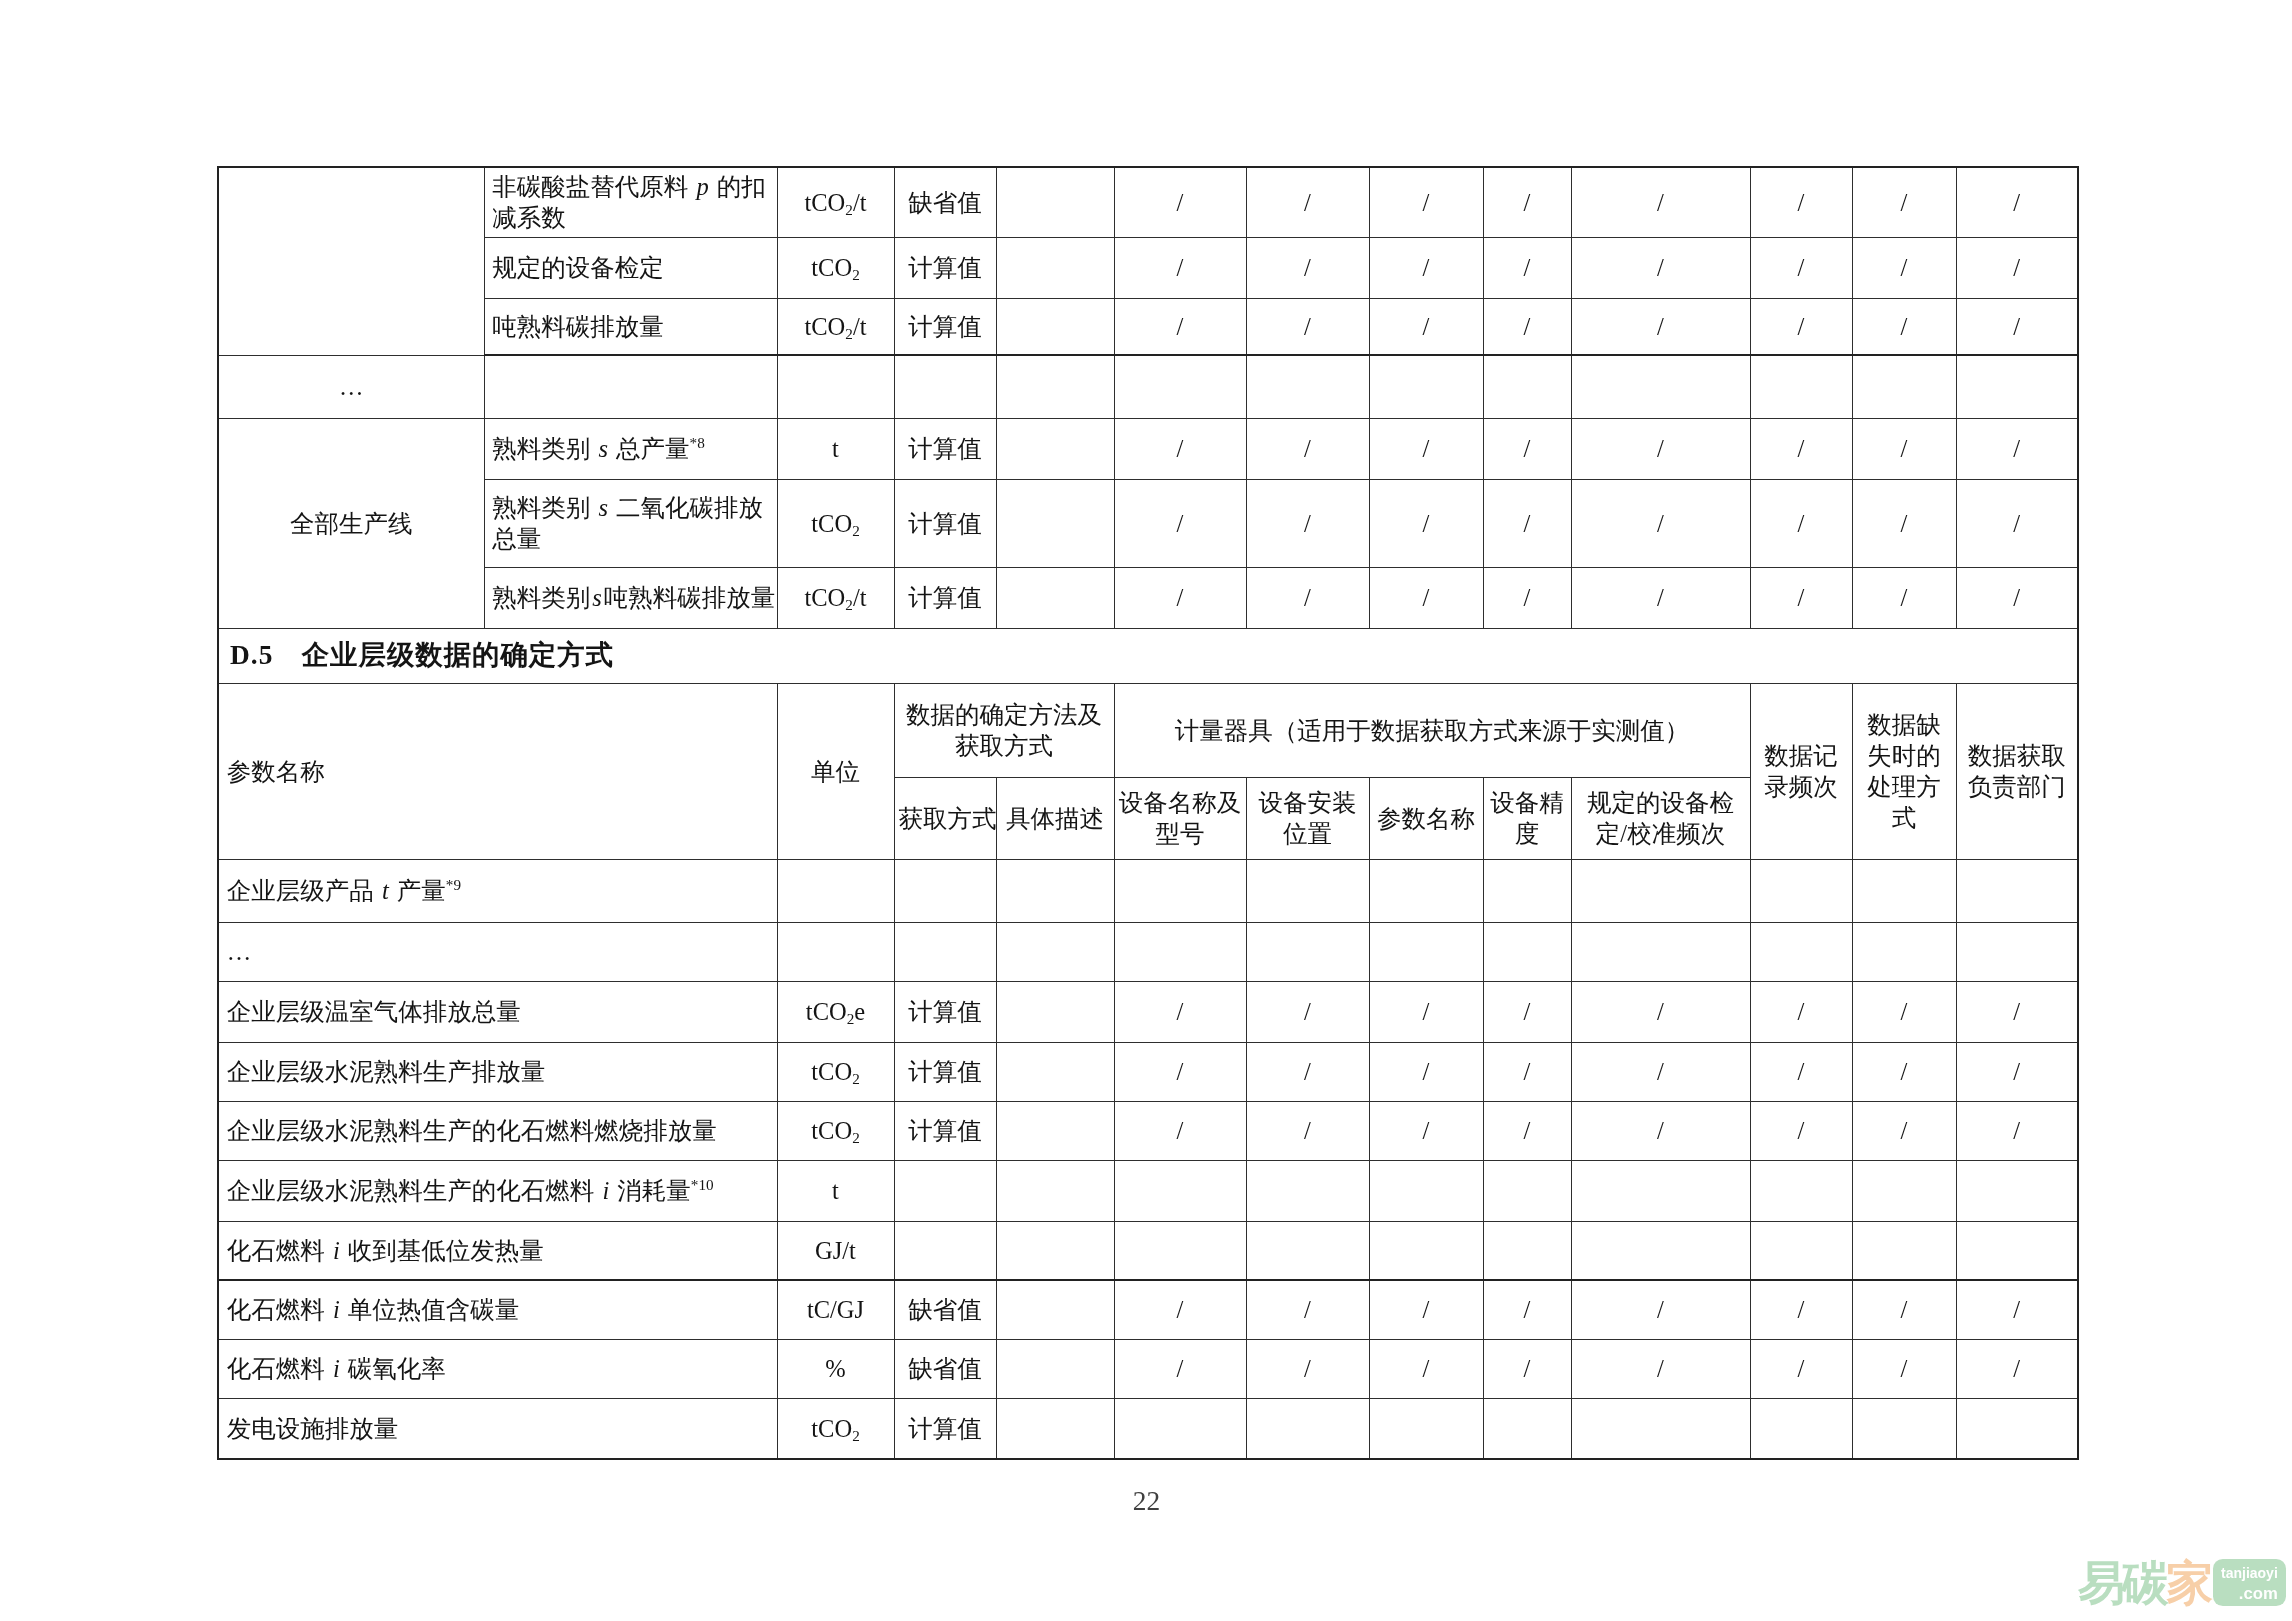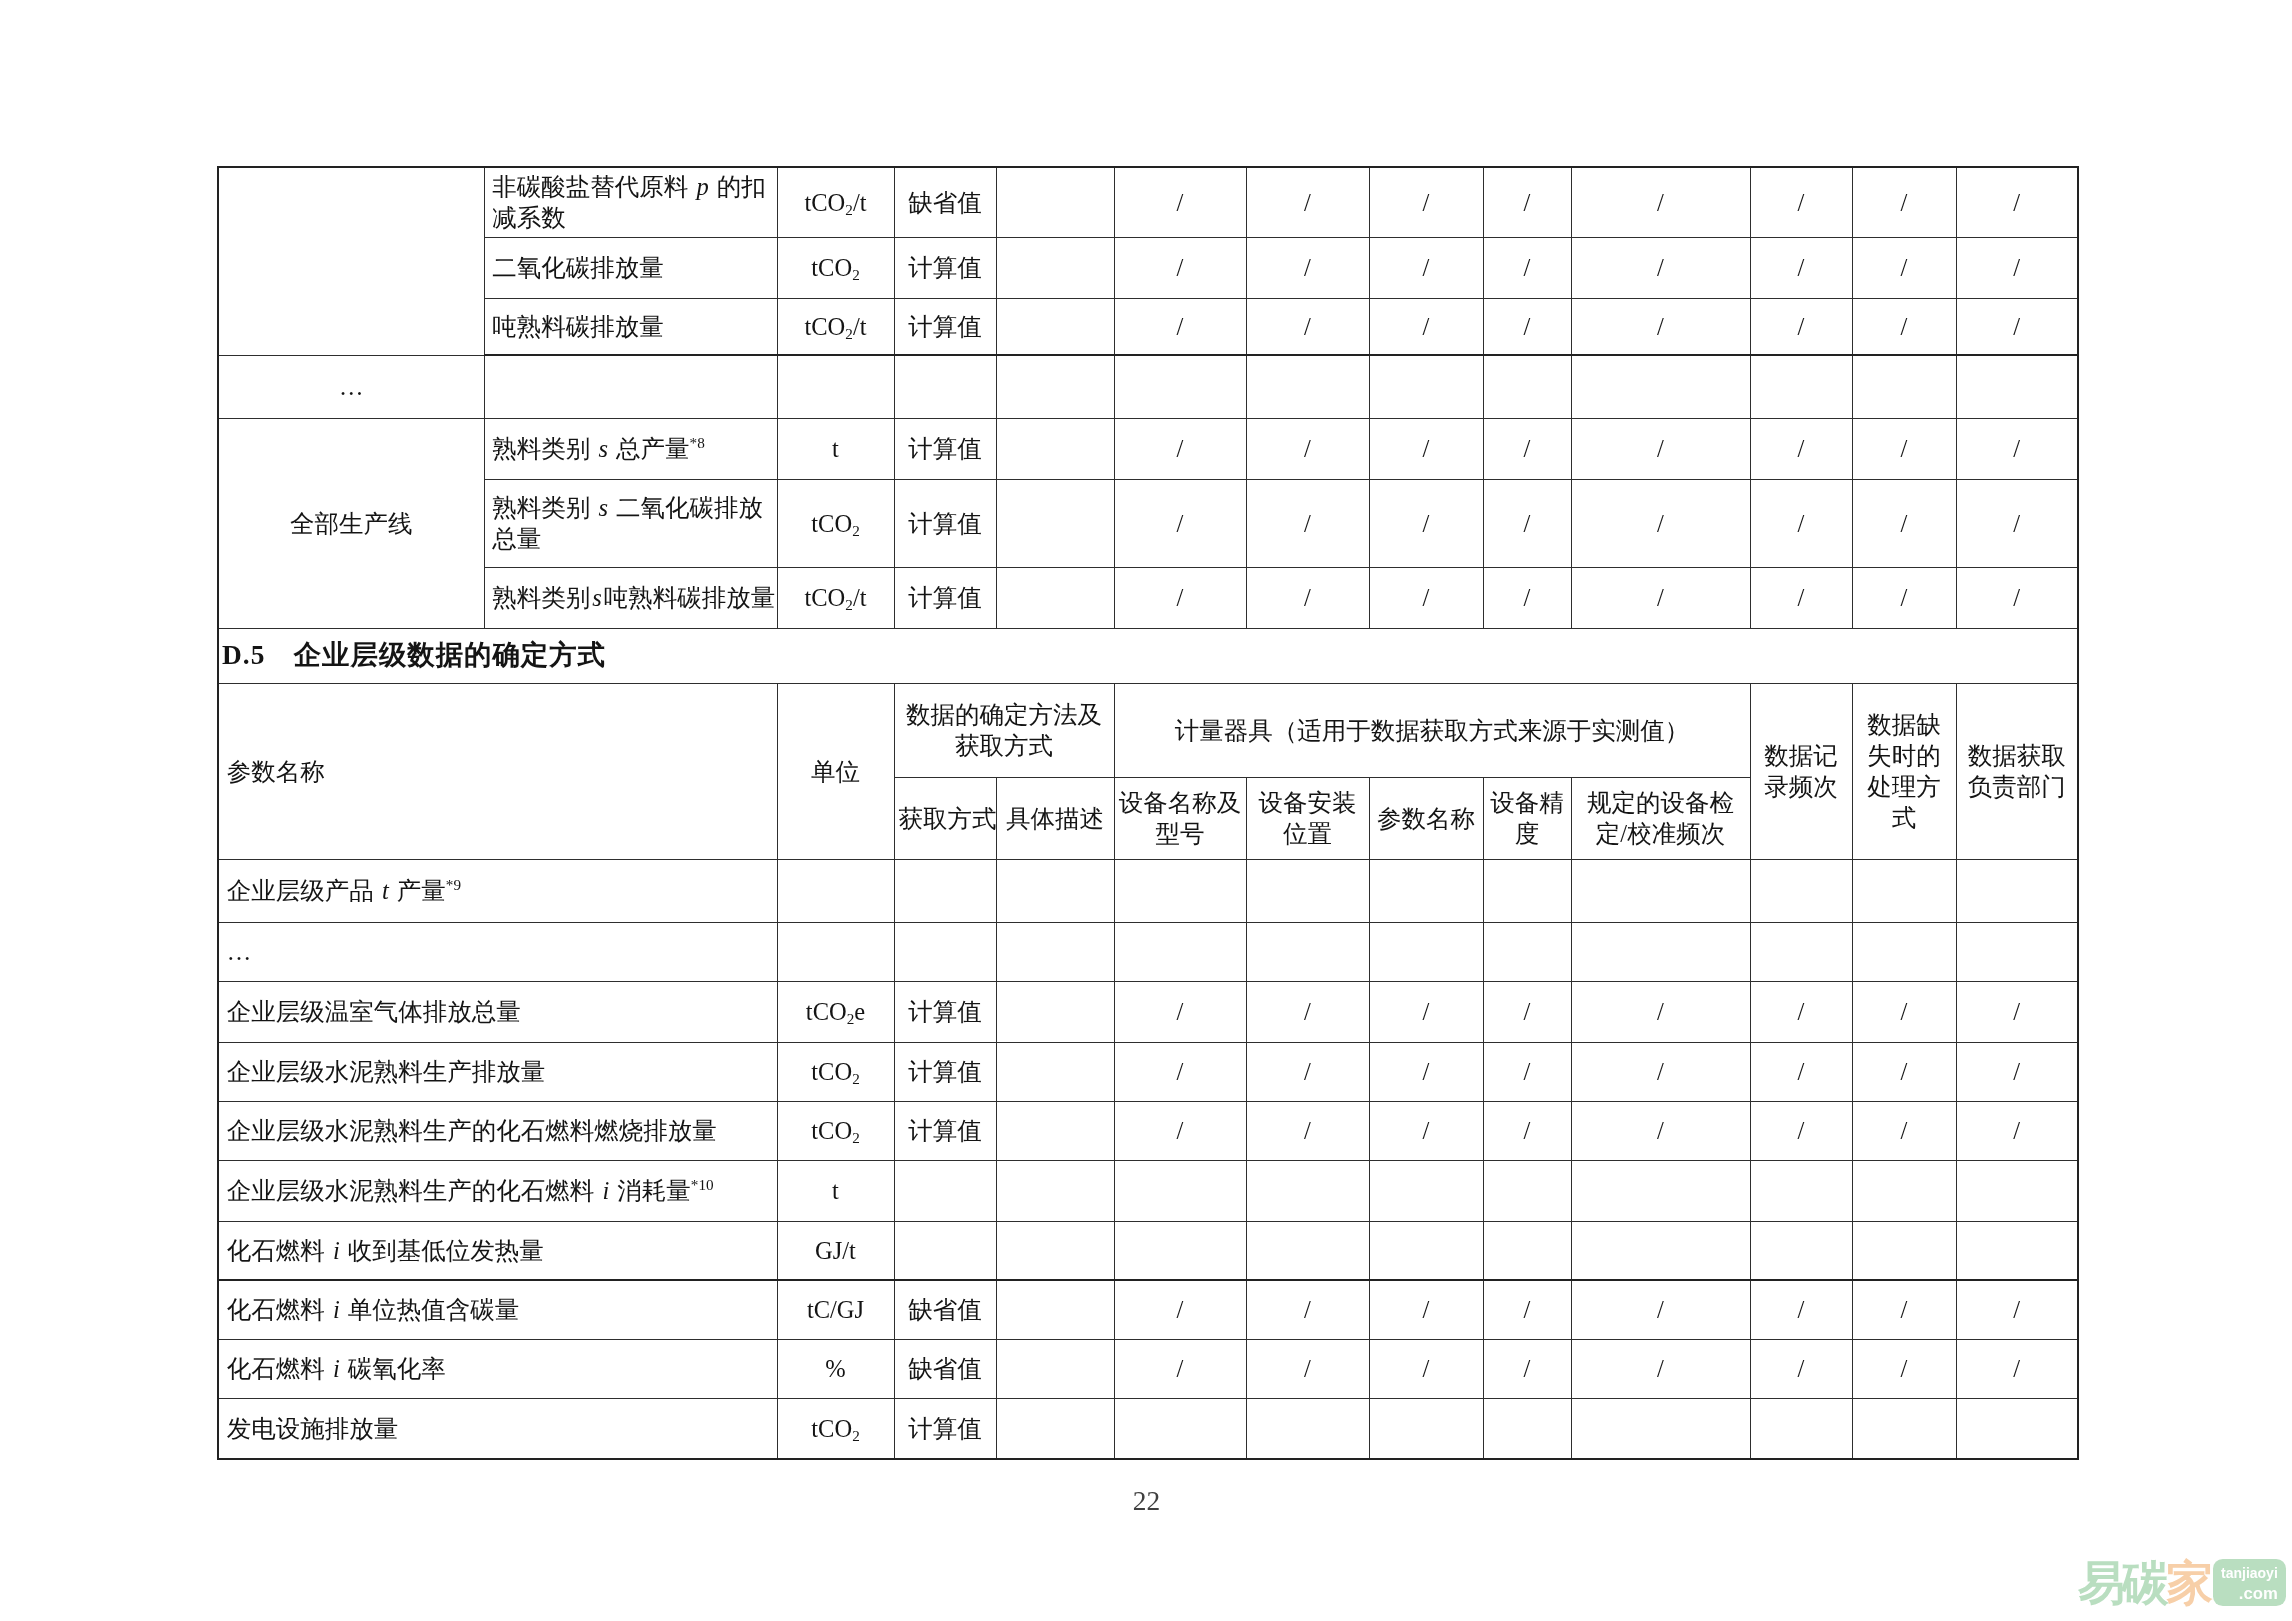--- a/index.html
+++ b/index.html
@@ -21,21 +21,21 @@
   }
   .tbl td {
     border:1px solid #2e2e2e;
     text-align:center; vertical-align:middle;
     padding:2px 3.9px; overflow:hidden;
     word-break:break-all;
   }
   .tbl td.left   { text-align:left; padding-left:7.8px;margin-left:16px; }
   .tbl td.nw     { white-space:nowrap; }
   .tbl td.section{
-    text-align:left; font-weight:bold; font-size:27.4px; padding-left:3px;
+    text-align:left; font-weight:bold; font-size:27.4px; padding-left:11px;
     letter-spacing:1px;
   }
   .tbl tr.tb > td { border-bottom:2.9px solid #222; }
   .tbl tr.tt > td { border-top:2.9px solid #222; }
 
   
   .tbl tbody tr:nth-child(1) { height:70px; }
   .tbl tbody tr:nth-child(2) { height:61px; }
   .tbl tbody tr:nth-child(3) { height:57px; }
   .tbl tbody tr:nth-child(4) { height:63px; }
@@ -113,21 +113,21 @@
           <td>/</td>
           <td>/</td>
           <td>/</td>
           <td>/</td>
           <td>/</td>
           <td>/</td>
           <td>/</td>
           <td>/</td>
         </tr>
         <tr>
-          <td class="left nw">二氧化碳排放量</td>
+          <td class="left nw">规定的设备检定</td>
           <td>tCO<sub>2</sub></td>
           <td>计算值</td>
           <td></td>
           <td>/</td>
           <td>/</td>
           <td>/</td>
           <td>/</td>
           <td>/</td>
           <td>/</td>
           <td>/</td>

